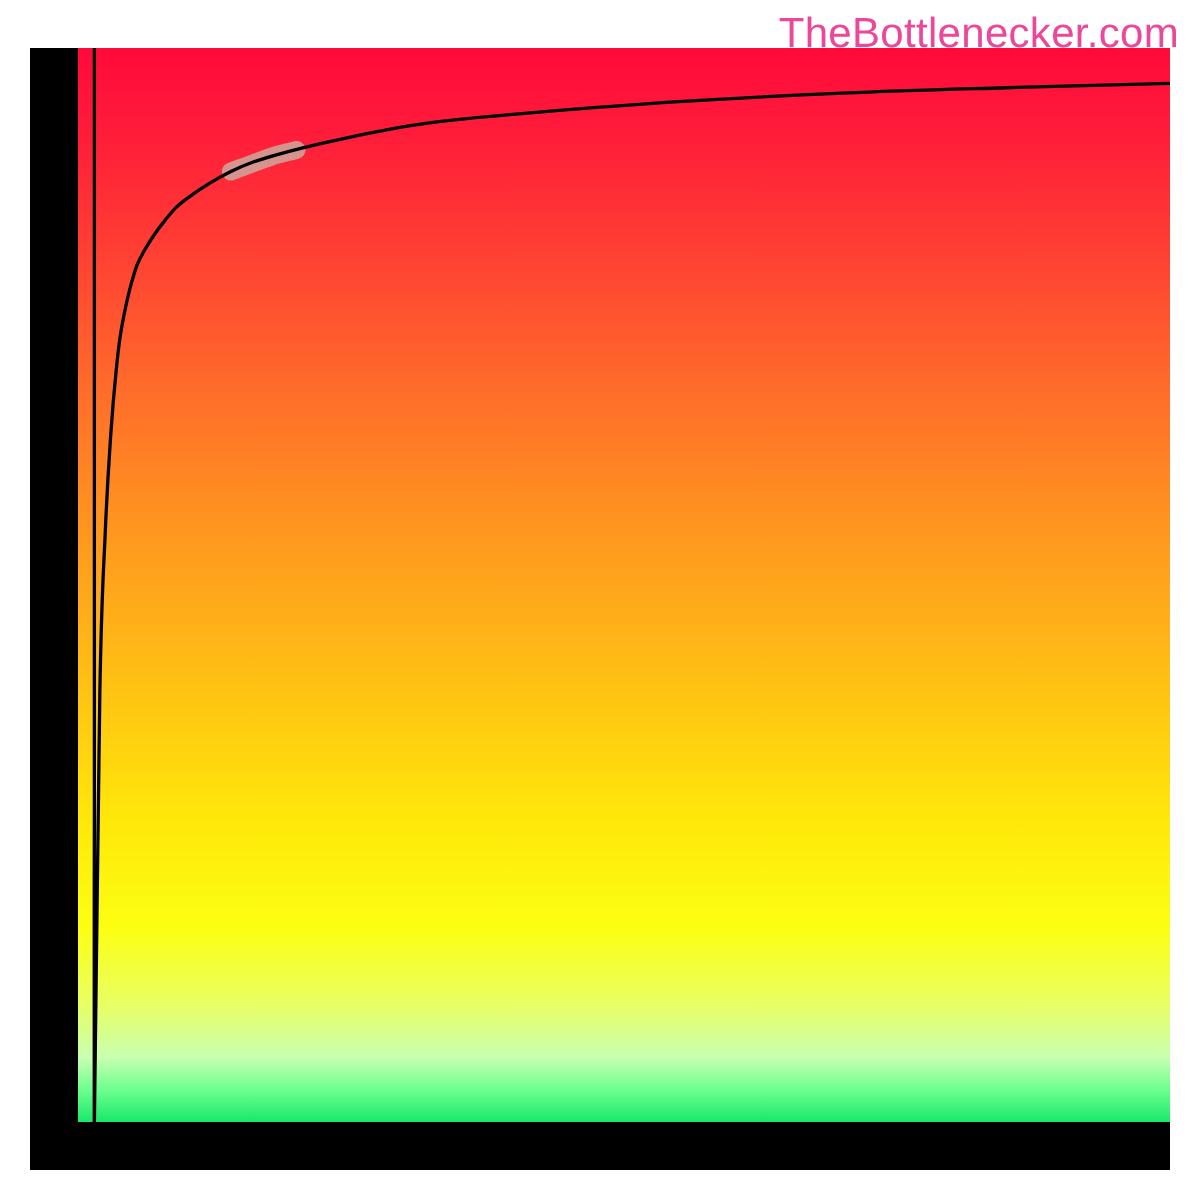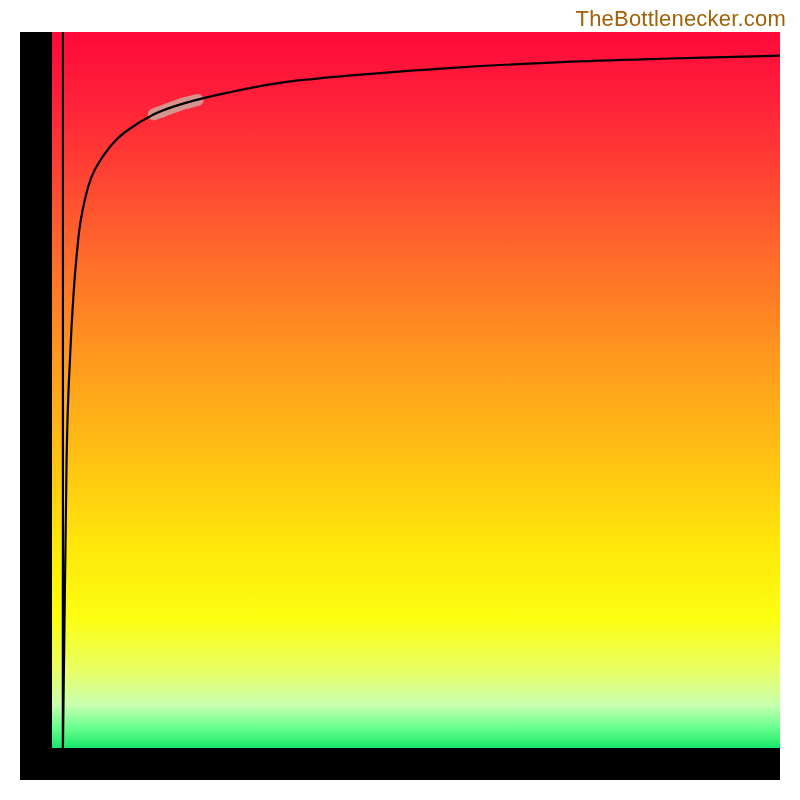--- a/index.html
+++ b/index.html
@@ -7,22 +7,22 @@
   .stage {
     position: relative;
     width: 800px;
     height: 800px;
   }
   .watermark {
     position: absolute;
     top: 6px;
     right: 14px;
     font-family: Arial, Helvetica, sans-serif;
-    font-size: 22px;
-    color: #a16207;
+    font-size: 28px;
+    color: #ec4899;
     letter-spacing: 0.2px;
     z-index: 5;
   }
   .plot-outer {
     position: absolute;
     left: 20px;
     top: 32px;
     width: 760px;
     height: 748px;
     background: #000;

